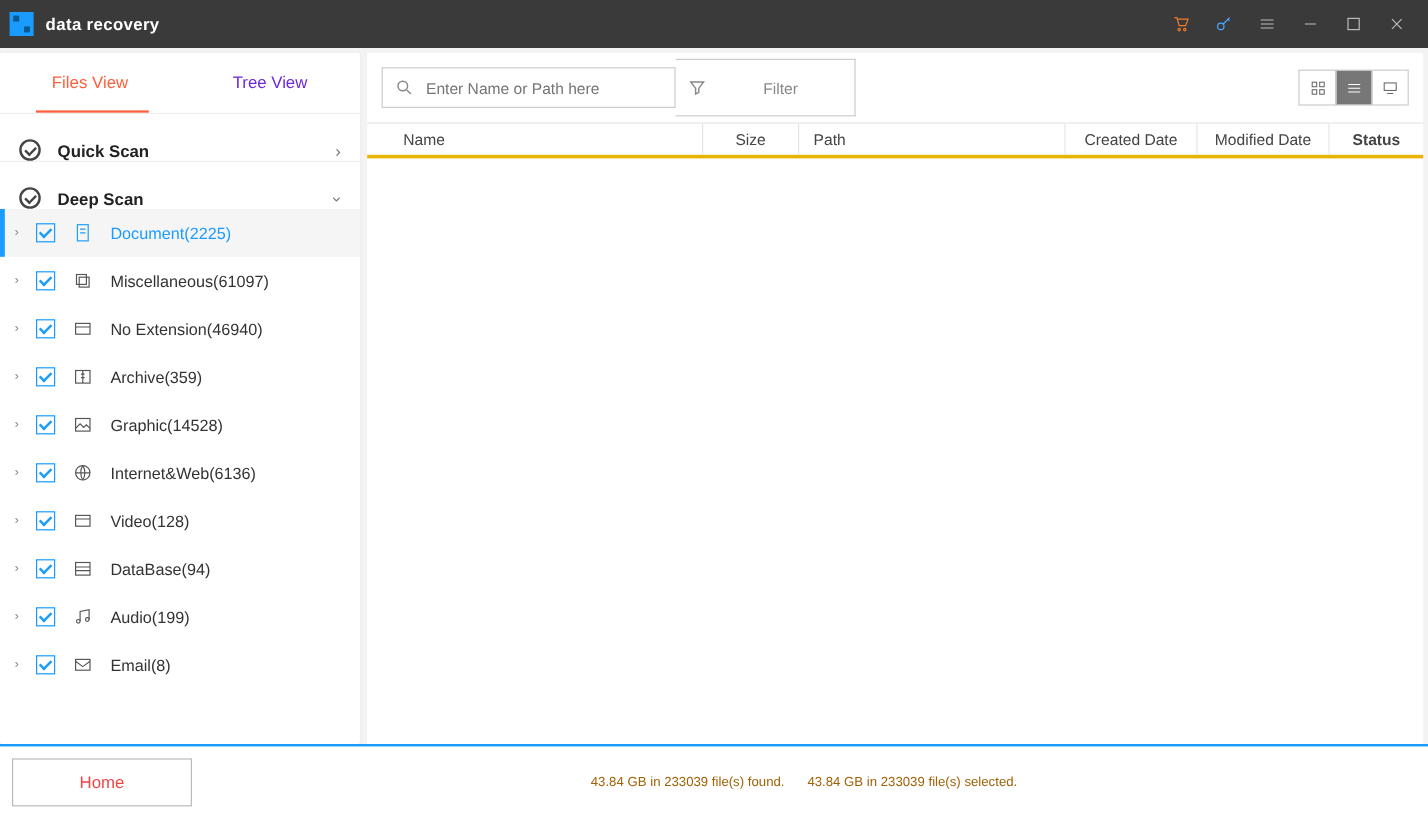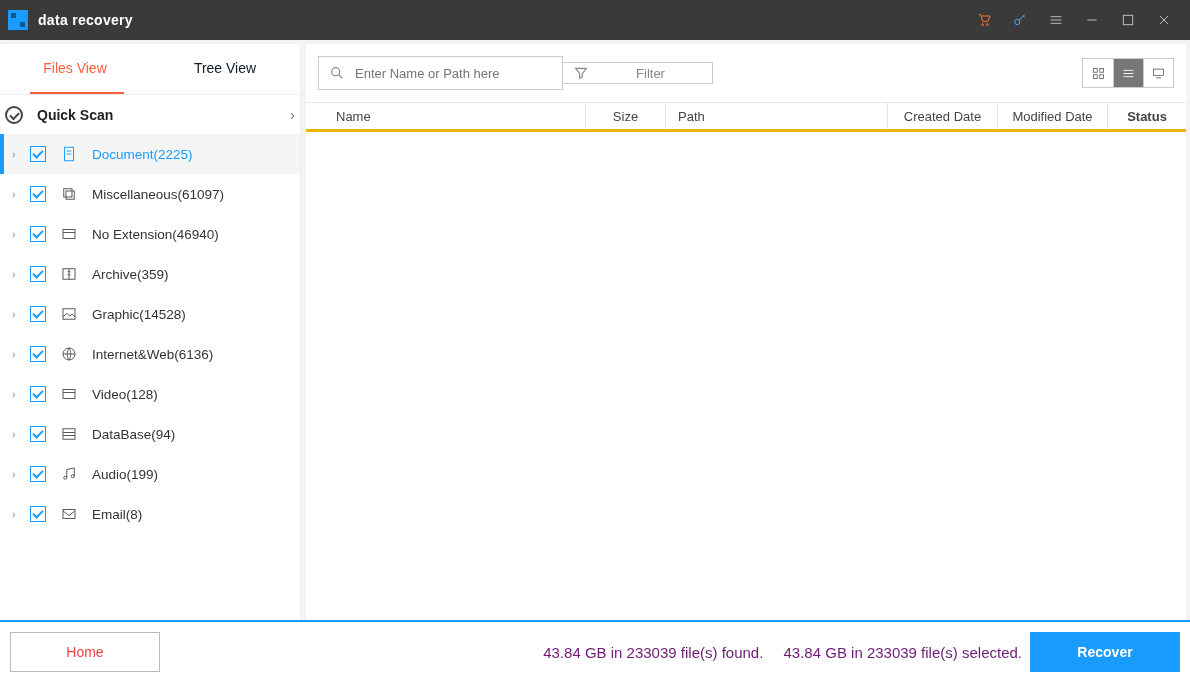--- a/index.html
+++ b/index.html
@@ -16,25 +16,25 @@
 .titlebar .tbtn.orange { color:#f27b2b; }
 .titlebar .tbtn.blue { color:#4aa9ff; }
 .titlebar svg { width:16px; height:16px; stroke:currentColor; fill:none; stroke-width:1.5; }
 
 
 .workspace { flex:1; display:flex; background:#f3f3f3; min-height:0; }
 
 
 .sidebar { width: 300px; background:#fff; margin: 4px 6px 0 0; border-radius:2px; display:flex; flex-direction:column; box-shadow: 0 0 0 1px rgba(0,0,0,0.02); }
 .tabs { display:flex; height:48px; }
-.tab { flex:1; display:flex; align-items:center; justify-content:center; font-size:14px; color:#0f172a; cursor:pointer;}
+.tab { flex:1; display:flex; align-items:center; justify-content:center; font-size:14px; color:#6d28d9; cursor:pointer;}
 .tab.active { color:#ff5e3a; }
 .tab-underline { height:2px; display:flex; }
 .tab-underline .ind { width:94px; margin-left:30px; background:#ff5e3a; height:2px;}
-.section { height:40px; display:flex; align-items:center; padding:0 5px; font-size:14px; color:#222; border-top:1px solid #eee; cursor:pointer;}
+.section { height:40px; display:flex; align-items:flex-end; padding:0 16px; font-size:14px; color:#222; border-top:1px solid #eee; cursor:pointer;}
 .section .sicon { width:18px; height:18px; margin-right:14px; border:2px solid #444; border-radius:50%; position:relative;}
 .section .sicon::after { content:""; position:absolute; left:3px; top:4px; width:7px; height:4px; border-left:2px solid #444; border-bottom:2px solid #444; transform:rotate(-45deg);}
 .section .stext { flex:1; font-weight:600; }
 .section .chev { color:#777; }
 .tree { flex:1; overflow:auto; position:relative; }
 .leftbar { position:absolute; left:0; top:0; width:4px; height:40px; background:#1a9bff; }
 .node { height:40px; display:flex; align-items:center; padding-left:12px; font-size:13.5px; color:#333; cursor:pointer; }
 .node.active { background:#f5f5f5; color:#1a9bff; }
 .node .arrow { width:12px; color:#888; font-size:11px; margin-right:6px; }
 .node .chk { width:16px; height:16px; border:1.5px solid #1a9bff; margin-right:14px; position:relative; }
@@ -42,21 +42,21 @@
 .node .cicon { width:18px; height:18px; margin-right:14px; display:flex; align-items:center; justify-content:center; }
 .node .cicon svg { width:18px; height:18px; stroke:#555; fill:none; stroke-width:1.3; }
 .node.active .cicon svg { stroke:#1a9bff; }
 
 
 .content { flex:1; background:#fff; margin: 4px 4px 0 0; display:flex; flex-direction:column; min-width:0;}
 .toolbar { display:flex; align-items:center; height:58px; padding:0 12px; gap:0; }
 .search { width:245px; height:34px; border:1px solid #ccc; display:flex; align-items:center; }
 .search .sicon2 { width:36px; display:flex; align-items:center; justify-content:center; color:#888;}
 .search input { border:none; outline:none; flex:1; font-size:13px; color:#6d28d9; background:transparent;}
-.filterbox { width:150px; height:22px; border:1px solid #ccc; border-left:none; display:flex; align-items:center; }
+.filterbox { width:150px; height:48px; border:1px solid #ccc; border-left:none; display:flex; align-items:center; }
 .filterbox .ficon { width:36px; display:flex; align-items:center; justify-content:center; color:#888;}
 .filterbox .flabel { flex:1; text-align:center; color:#888; font-size:13px; padding-right:10px;}
 .toolbar .spacer2 { flex:1; }
 .viewgroup { display:flex; border:1px solid #ccc; height:30px; }
 .vbtn { width:30px; display:flex; align-items:center; justify-content:center; cursor:pointer;}
 .vbtn svg { width:15px; height:15px; stroke:#666; fill:none; stroke-width:1.4;}
 .vbtn.active { background:#777; }
 .vbtn.active svg { stroke:#fff; }
 .vbtn + .vbtn { border-left:1px solid #ccc; }
 
@@ -68,21 +68,21 @@
 .col.path { flex:1; padding-left:12px;}
 .col.cdate { flex:0 0 110px; justify-content:center;}
 .col.mdate { flex:0 0 110px; justify-content:center;}
 .col.status { flex:0 0 78px;}
 
 .listarea { flex:1; }
 
 
 .footer { height:62px; background:#fff; border-top:2px solid #1a9bff; display:flex; align-items:center; padding:0 10px;}
 .homebtn { width:150px; height:40px; border:1px solid #bbb; background:#fff; font-size:14px; color:#ef4444; cursor:pointer; }
-.footer .gap { flex:1; text-align:right; color:#701a75; font-size:15px;}
+.footer .gap { flex:1; text-align:center; color:#a16207; font-size:11px;}
 .footer .gap span { margin: 0 8px; }
 .recoverbtn { width:150px; height:40px; background:#1a9bff; color:#fff; border:none; font-size:14px; font-weight:600; cursor:pointer;}
 </style>
 </head>
 <body>
 
 <div class="titlebar">
   <div class="logo"></div>
   <div class="title">data recovery</div>
   <div class="spacer"></div>
@@ -129,20 +129,25 @@
       <div class="tab">Tree View</div>
     </div>
     <div class="tab-underline">
         <div class="ind"></div>
       </div>
 
     <div class="section">
       <div class="sicon"></div>
       <div class="stext">Quick Scan</div>
       <div class="chev">›</div>
+    </div>
+    <div class="section">
+      <div class="sicon"></div>
+      <div class="stext">Deep Scan</div>
+      <div class="chev" style="transform:rotate(90deg)">›</div>
     </div>
 
     <div class="tree">
       <div class="leftbar"></div>
 
       <div class="node active">
         <span class="arrow">›</span>
         <span class="chk"></span>
         <span class="cicon">
             <svg viewBox="0 0 24 24">
@@ -310,14 +315,13 @@
     <div class="listarea"></div>
   </div>
 </div>
 
 <div class="footer">
   <button class="homebtn">Home</button>
   <div class="gap">
     <span>43.84 GB in 233039 file(s) found.</span>
     <span>43.84 GB in 233039 file(s) selected.</span>
   </div>
-  <button class="recoverbtn">Recover</button>
 </div>
 
 </body></html>

